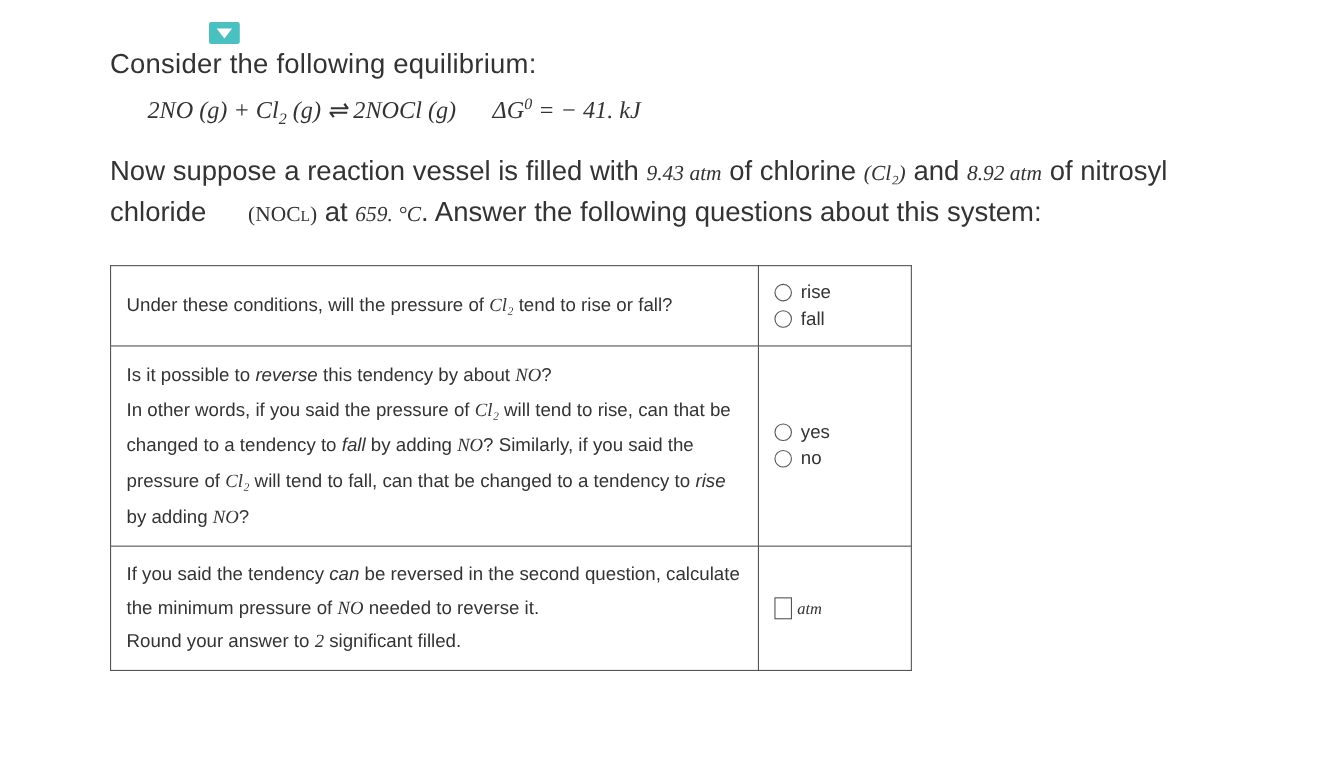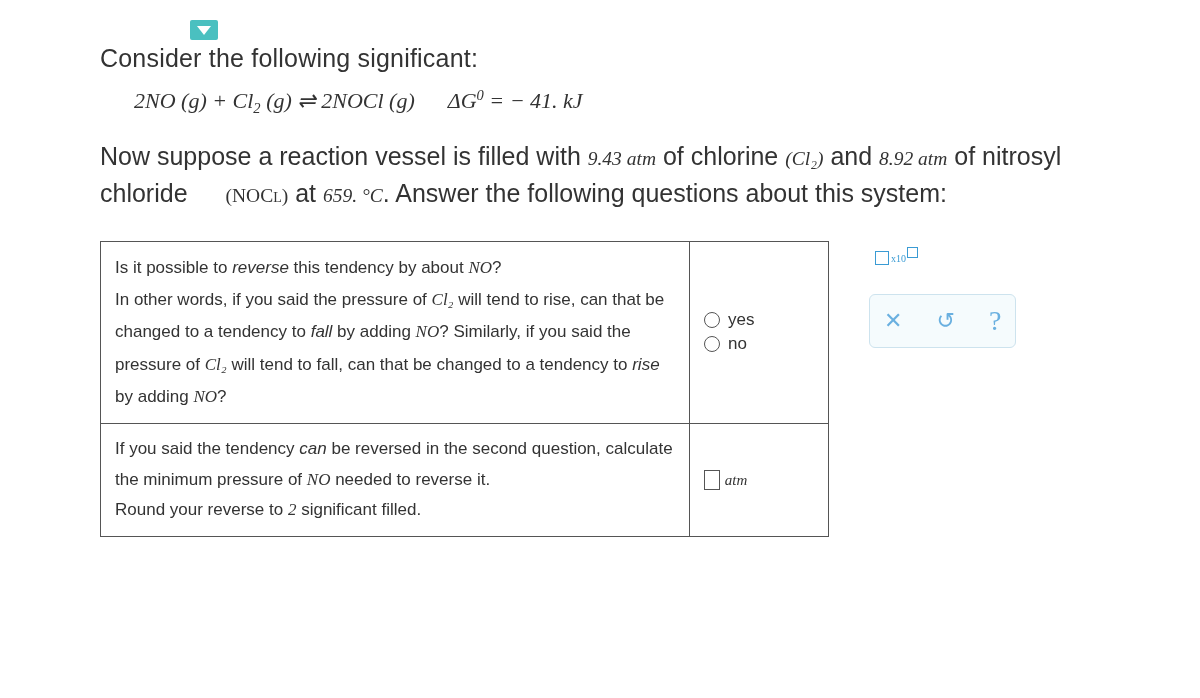--- a/index.html
+++ b/index.html
@@ -124,77 +124,78 @@
   .italic { font-style: italic; }
   .layout-row { display: flex; align-items: flex-start; }
 </style>
 </head>
 <body>
 
 <div class="dropdown-arrow">
   <div class="chevron"></div>
 </div>
 
-<div class="heading">Consider the following significant:</div>
+<div class="heading">Consider the following equilibrium:</div>
 
 <div class="equation">
   <span class="chem">
     <span>2NO (g) + Cl</span><sub>2</sub><span> (g) ⇌ 2NOCl (g)</span>
   </span>
   &nbsp;&nbsp;&nbsp;&nbsp;
   <span class="chem">
     <span>ΔG</span><sup>0</sup><span> = − 41. kJ</span>
   </span>
 </div>
 
 <div class="paragraph">
   <span>Now suppose a reaction vessel is filled with </span><span class="chem small">9.43 atm</span><span> of chlorine </span><span class="chem small">(Cl₂)</span><span> and </span><span class="chem small">8.92 atm</span><span> of nitrosyl chloride </span><span class="smcap small">(NOCl)</span><span> at </span><span class="chem small">659. °C</span><span>. Answer the following questions about this system:</span>
 </div>
 
 <div class="layout-row">
 
 <table class="table">
   <tbody>
+        <tr>
+    <td class="qcell">
+      <span>Under these conditions, will the pressure of </span><span class="chem">Cl₂</span><span> tend to rise or fall?</span>
+    </td>
+    <td class="acell">
+      <div class="radio-row">
+              <span class="radio-circle"></span>
+              <span>rise</span>
+            </div>
+      <div class="radio-row">
+              <span class="radio-circle"></span>
+              <span>fall</span>
+            </div>
+    </td>
+  </tr>
   <tr>
     <td class="qcell" style="line-height:1.9;">
       <span>Is it possible to </span><span class="italic">reverse</span><span> this tendency by about </span><span class="chem">NO</span><span>?</span><br>
       <span>In other words, if you said the pressure of </span><span class="chem">Cl₂</span><span> will tend to rise, can that be changed to a tendency to </span><span class="italic">fall</span><span> by adding </span><span class="chem">NO</span><span>? Similarly, if you said the pressure of </span><span class="chem">Cl₂</span><span> will tend to fall, can that be changed to a tendency to </span><span class="italic">rise</span><span> by adding </span><span class="chem">NO</span><span>?</span>
     </td>
     <td class="acell">
       <div class="radio-row">
               <span class="radio-circle"></span>
               <span>yes</span>
             </div>
       <div class="radio-row">
               <span class="radio-circle"></span>
               <span>no</span>
             </div>
     </td>
   </tr>
   <tr>
     <td class="qcell" style="line-height:1.8;margin-left:20px;">
       <span>If you said the tendency </span><span class="italic">can</span><span> be reversed in the second question, calculate the minimum pressure of </span><span class="chem">NO</span><span> needed to reverse it.</span><br>
-      <span>Round your reverse to </span><span class="chem">2</span><span> significant filled.</span>
+      <span>Round your answer to </span><span class="chem">2</span><span> significant filled.</span>
     </td>
     <td class="acell">
       <span class="text-input"></span>
       <span class="chem" style="font-size:15px;">atm</span>
     </td>
   </tr>
 </tbody>
     </table>
 
-<div class="controls">
-  <div class="ctrl-row">
-    <span class="sci-box">
-      <span class="sq"></span>
-          <span class="x10">x10</span>
-          <span class="sq-sup"></span>
-    </span>
-  </div>
-  <div class="btn-row">
-    <span class="ctrl-icon">✕</span>
-    <span class="ctrl-icon">↺</span>
-    <span class="ctrl-icon" style="font-family:'Times New Roman',serif;font-size:28px;">?</span>
-  </div>
-</div>
 
 </div>
 
 </body></html>

